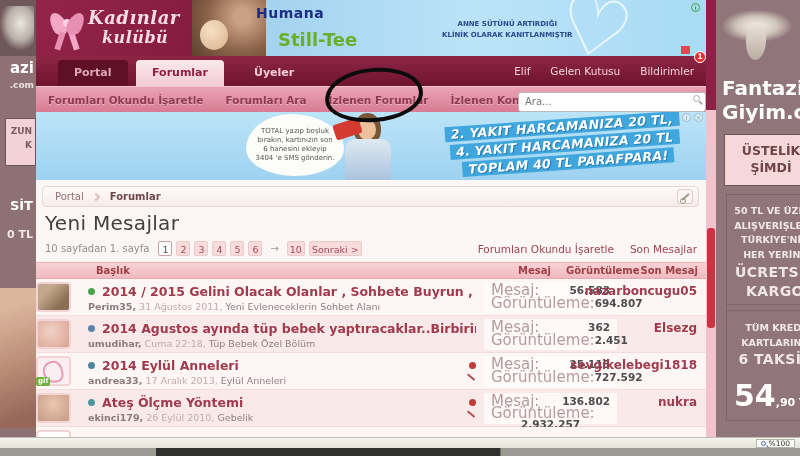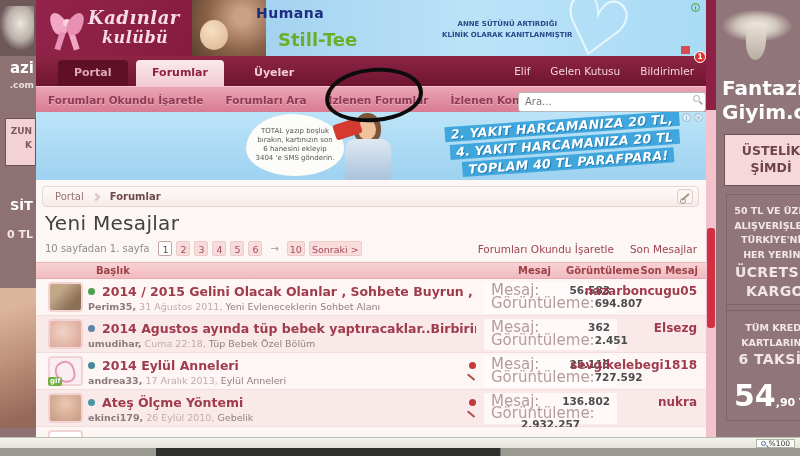--- a/index.html
+++ b/index.html
@@ -125,21 +125,21 @@
   .thead{position:absolute;left:0;top:82px;width:670px;height:17px;background:linear-gradient(#f8d2d5,#f0babf);
         border-top:1px solid #eab3b8;border-bottom:1px solid #e5a9ae;font-size:10px;font-weight:bold;color:#9c4148;}
   .th-baslik{position:absolute;left:60px;top:2px;}
   .th-mesaj{position:absolute;left:482px;top:2px;}
   .th-gor{position:absolute;left:530px;top:2px;}
   .th-son{position:absolute;right:8px;top:2px;}
 
   .rows{position:absolute;left:0;top:99px;width:670px;}
   .row{position:relative;height:37px;border-bottom:1px solid #f2dcdc;}
   .row-a{background:#fdf6f5;}.row-b{background:#f9e9e9;}
-  .thumb{position:absolute;left:12px;top:3px;width:35px;height:30px;border:2px solid #f3d4d4;border-radius:4px;}
+  .thumb{position:absolute;left:0;top:3px;width:35px;height:30px;border:2px solid #f3d4d4;border-radius:4px;}
   .t0{background:linear-gradient(135deg,#c2a789 30%,#8b7056 75%);}
   .t1{background:radial-gradient(circle at 42% 40%,#f2d2c6,#d8a394);}
   .t2{background:#fbeef2;}
   .t2::before{content:"";position:absolute;left:5px;top:3px;width:16px;height:18px;border:2px solid #e89ab4;
         border-radius:50% 50% 40% 60%;transform:rotate(-12deg);}
   .t3{background:radial-gradient(circle at 50% 35%,#ecc7b1,#c59a83);}
   .gifbadge{position:absolute;left:-2px;bottom:-2px;background:#6faf3f;color:#fff;font-size:7px;font-weight:bold;
         padding:0 2px;border-radius:2px;line-height:9px;}
   .rowmain{position:absolute;left:52px;top:5px;right:230px;overflow:hidden;}
   .tline{font-size:12.5px;font-weight:bold;color:#a03b4e;white-space:nowrap;overflow:hidden;}

